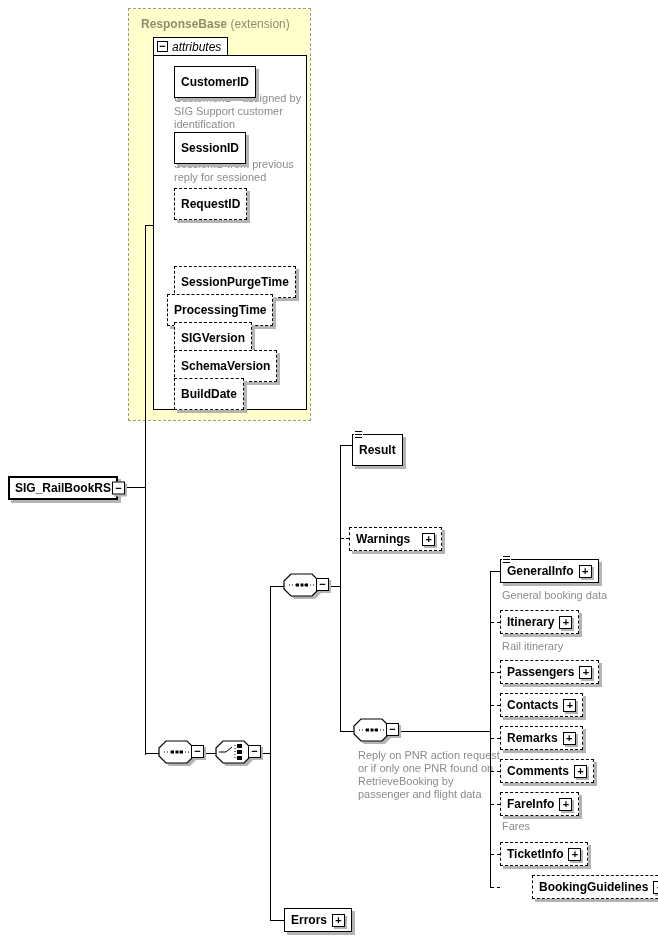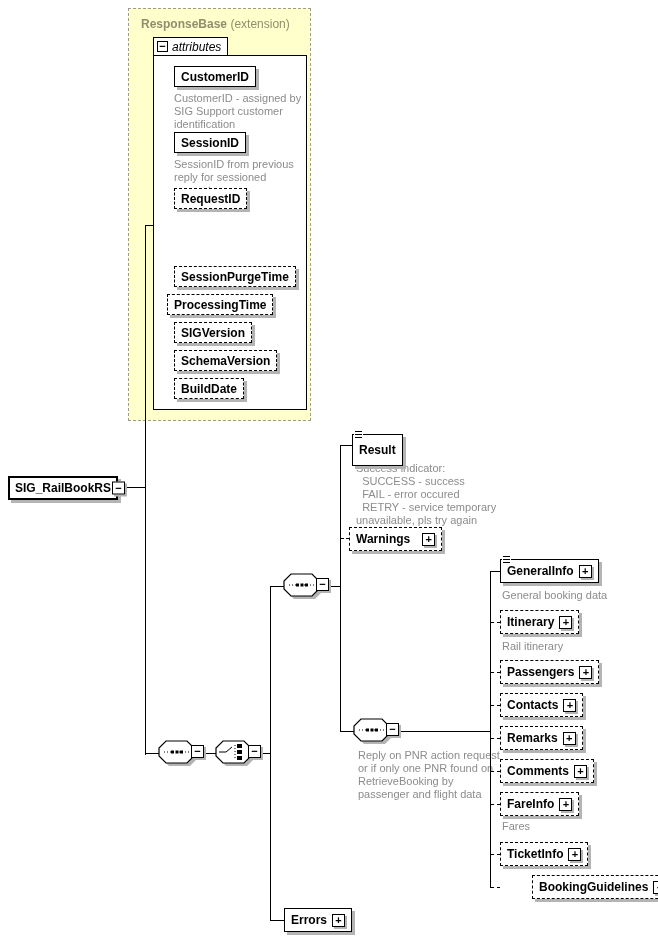--- a/index.html
+++ b/index.html
@@ -25,21 +25,21 @@
   .hdash{height:0;border-top:1px dashed #000;background:none;}
 
   
   .box{position:absolute;background:#fff;border:1px solid #000;box-sizing:border-box;
        height:24px;display:inline-flex;align-items:center;padding:0 6px;gap:5px;
        font-size:12px;font-weight:bold;color:#000;white-space:nowrap;
        box-shadow:3px 3px 0 #b4b4b4;z-index:3;}
   .box.dashed{border-style:dashed;}
   .box.root{border-width:2px;height:24px;padding:0 5px;}
   .attr-box{position:absolute;background:#fff;border:1px solid #000;box-sizing:border-box;
-            height:21px;display:inline-flex;align-items:center;padding:0 6px;
+            height:32px;display:inline-flex;align-items:center;padding:0 6px;
             font-size:12px;font-weight:bold;box-shadow:3px 3px 0 #b4b4b4;z-index:3;white-space:nowrap;}
   .attr-box.dashed{border-style:dashed;}
 
   
   .exp{width:13px;height:13px;background:#fff;border:1px solid #000;box-sizing:border-box;
        display:inline-flex;align-items:center;justify-content:center;
        font-size:11px;font-weight:bold;line-height:11px;z-index:4;box-shadow:2px 2px 0 #b4b4b4;}
   .exp.abs{position:absolute;}
   .exp.side{position:absolute;right:-9px;top:50%;transform:translateY(-50%);box-shadow:2px 2px 0 #b4b4b4;}
   .tab-exp{width:11px;height:11px;box-shadow:none;}
@@ -199,25 +199,20 @@
   </div>
   <div class="anno" style="left:358px;top:749px;width:178px;">Reply on PNR action request
 or if only one PNR found on
 RetrieveBooking by
 passenger and flight data</div>
 
   <div class="box" style="left:352px;top:434px;height:32px;">
     <span class="txticon"></span>
     <span>Result</span>
   </div>
-  <div class="anno" style="left:356px;top:462px;width:165px;">Success indicator:
-  SUCCESS - success
-  FAIL - error occured
-  RETRY - service temporary
-unavailable, pls try again</div>
 
   <div class="box dashed" style="left:349px;top:527px;gap:12px;">
     <span>Warnings</span>
     <span class="exp">
         <span>+</span>
       </span>
   </div>
 
   <div class="box" style="left:500px;top:559px;">
     <span class="txticon"></span>

